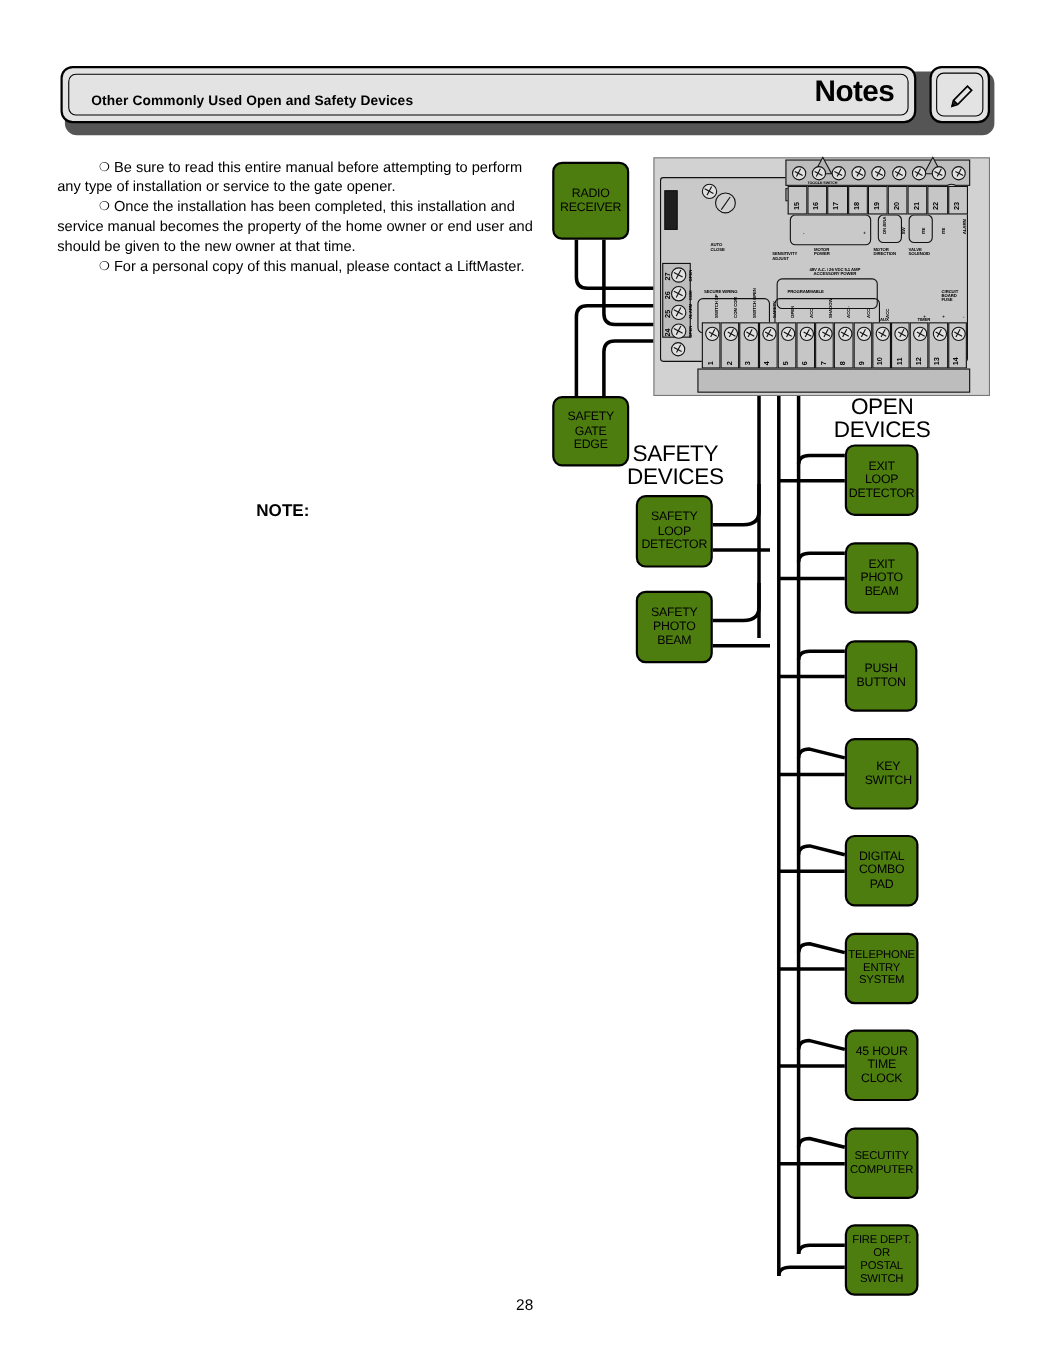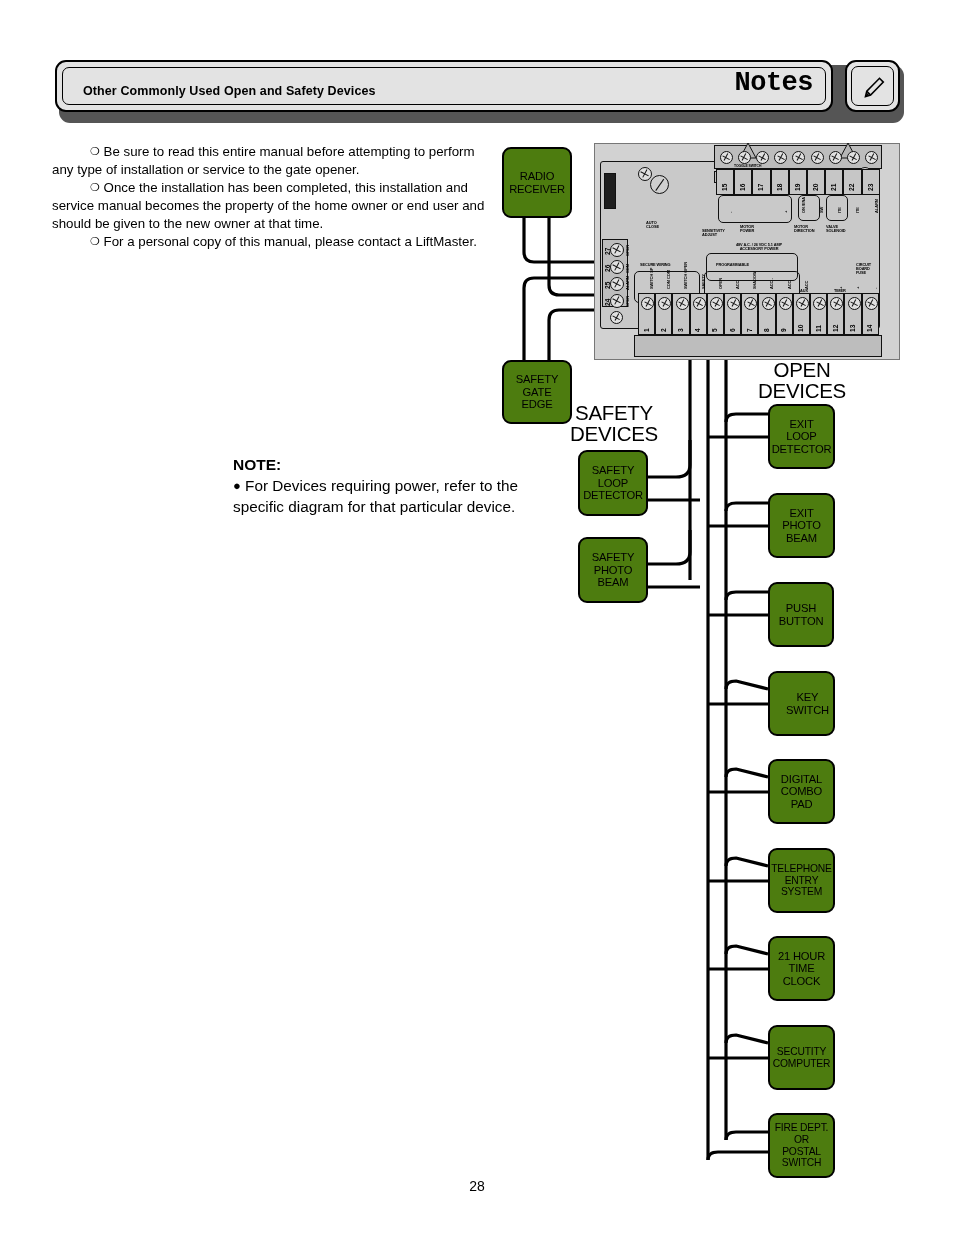--- a/index.html
+++ b/index.html
@@ -11,21 +11,21 @@
   .hdr-shadow{position:absolute;left:4px;top:5px;width:100%;height:100%;
               background:#555;border-radius:11px;}
   #hdr-main{position:absolute;left:0;top:0;width:778px;height:52px;
             background:#e3e3e3;border:2px solid #000;border-radius:11px;
             box-sizing:border-box;}
   #hdr-main:after{content:"";position:absolute;left:5px;top:5px;right:5px;bottom:5px;
             border:1.5px solid #000;border-radius:7px;pointer-events:none;}
   #hdr-title{position:absolute;left:26px;top:22px;font-size:12.5px;font-weight:bold;
              letter-spacing:.1px;}
   #hdr-notes{position:absolute;right:18px;top:6px;font-size:27px;font-weight:bold;
-             font-family:Liberation Mono, monospace;letter-spacing:-.5px;}
+             font-family:Liberation Sans, sans-serif;letter-spacing:-.5px;}
   #hdr-pencil-box{position:absolute;left:790px;top:0;width:55px;height:52px;
             background:#e3e3e3;border:2px solid #000;border-radius:11px;
             box-sizing:border-box;}
   #hdr-pencil-box:after{content:"";position:absolute;left:4px;top:4px;right:4px;bottom:4px;
             border:1.5px solid #000;border-radius:7px;pointer-events:none;}
   #pencil-icon{position:absolute;left:13px;top:11px;}
 
   
   #intro{position:absolute;left:52px;top:143px;width:440px;
          font-size:13.3px;line-height:1.36;text-align:left;}
@@ -122,22 +122,20 @@
   <p><span class="bullet-o">❍</span>
     <span>Be sure to read this entire manual before attempting to perform any type of installation or service to the gate opener.</span></p>
   <p><span class="bullet-o">❍</span>
     <span>Once the installation has been completed, this installation and service manual becomes the property of the home owner or end user and should be given to the new owner at that time.</span></p>
   <p><span class="bullet-o">❍</span>
     <span>For a personal copy of this manual, please contact a LiftMaster.</span></p>
 </div>
 
 <div id="note-block">
   <div id="note-head">NOTE:</div>
-  <p><span class="bullet-dot">●</span>
-    <span>For Devices requiring power, refer to the specific diagram for that particular device.</span></p>
 </div>
 
 <div id="page-num">28</div>
 
 <div id="diagram">
   <svg id="diagram-svg" width="954" height="1235">
     <g fill="none" stroke="#000" stroke-width="3.2" stroke-linecap="butt" stroke-linejoin="round">
 
       <path d="M524 218 L524 252 Q524 262 534 262 L604 262"></path>
       <path d="M549 218 L549 285 Q549 295 559 295 L604 295"></path>
@@ -402,21 +400,21 @@
 PAD</span>
   </div>
 
 <div class="devbox" style="left:768px;top:848px;width:67px;height:65px;font-size:10.3px;">
   <span>TELEPHONE
 ENTRY
 SYSTEM</span>
   </div>
 
 <div class="devbox" style="left:768px;top:936px;width:67px;height:65px;">
-  <span>21 HOUR
+  <span>45 HOUR
 TIME
 CLOCK</span>
   </div>
 
 <div class="devbox" style="left:768px;top:1025px;width:67px;height:65px;font-size:10.3px;">
   <span>SECUTITY
 COMPUTER</span>
   </div>
 
 <div class="devbox" style="left:768px;top:1113px;width:67px;height:65px;font-size:10.3px;">

